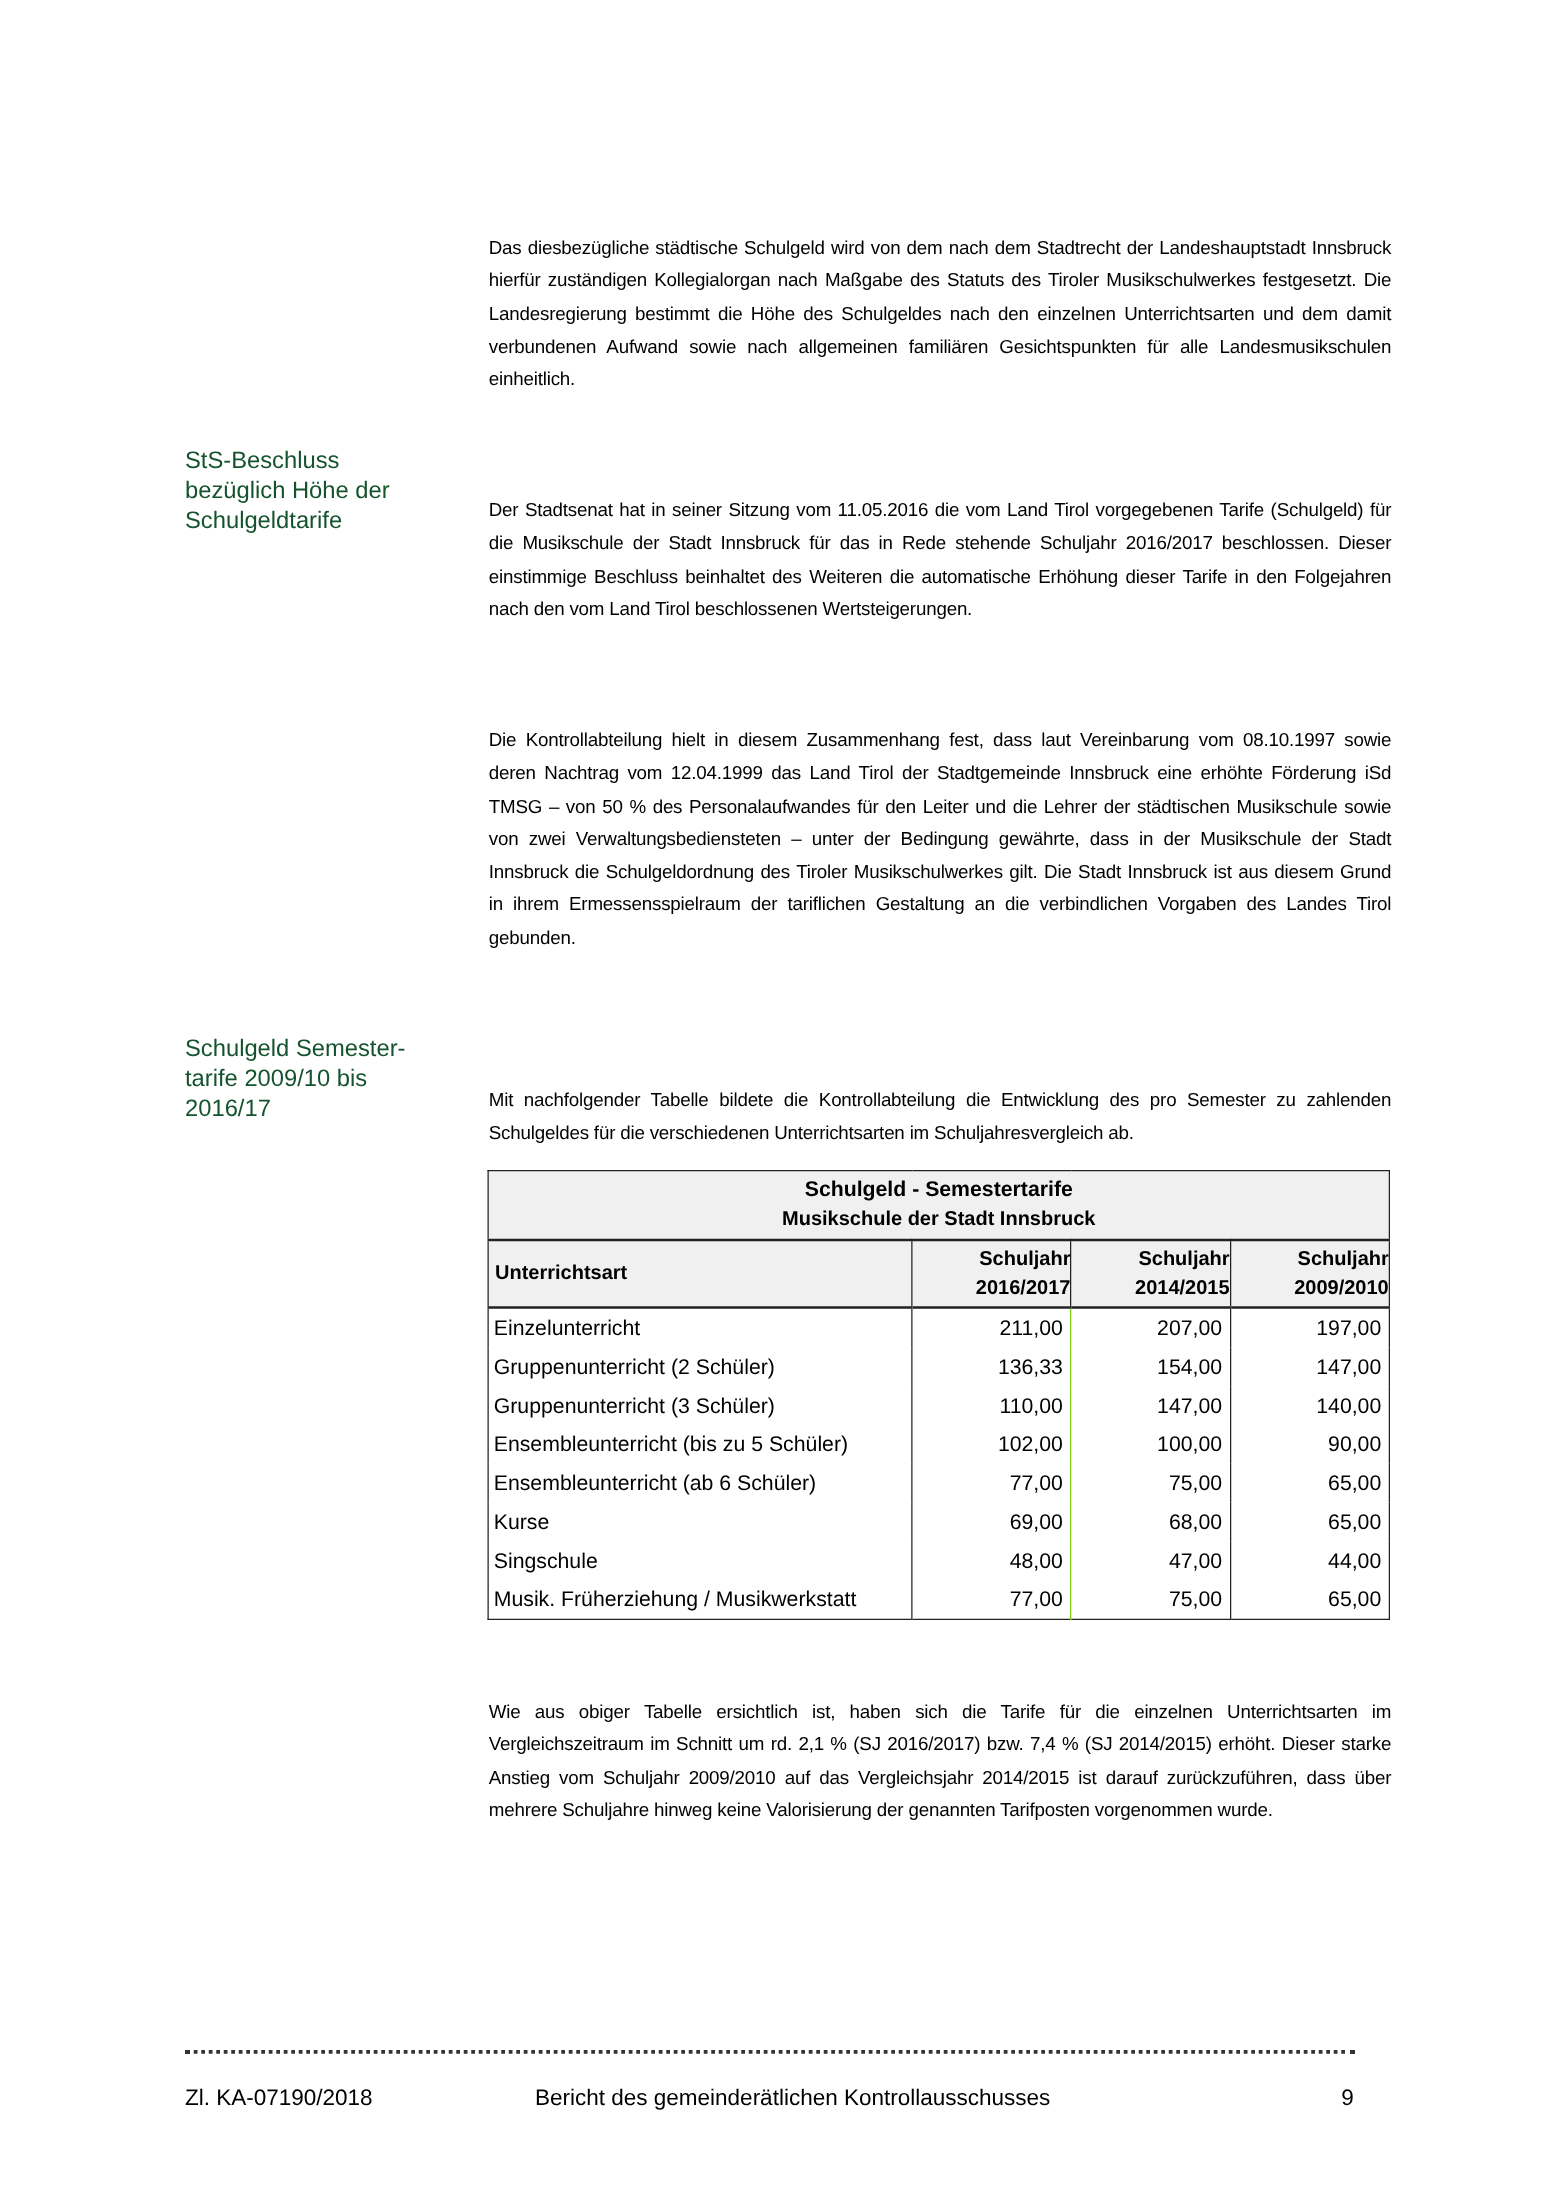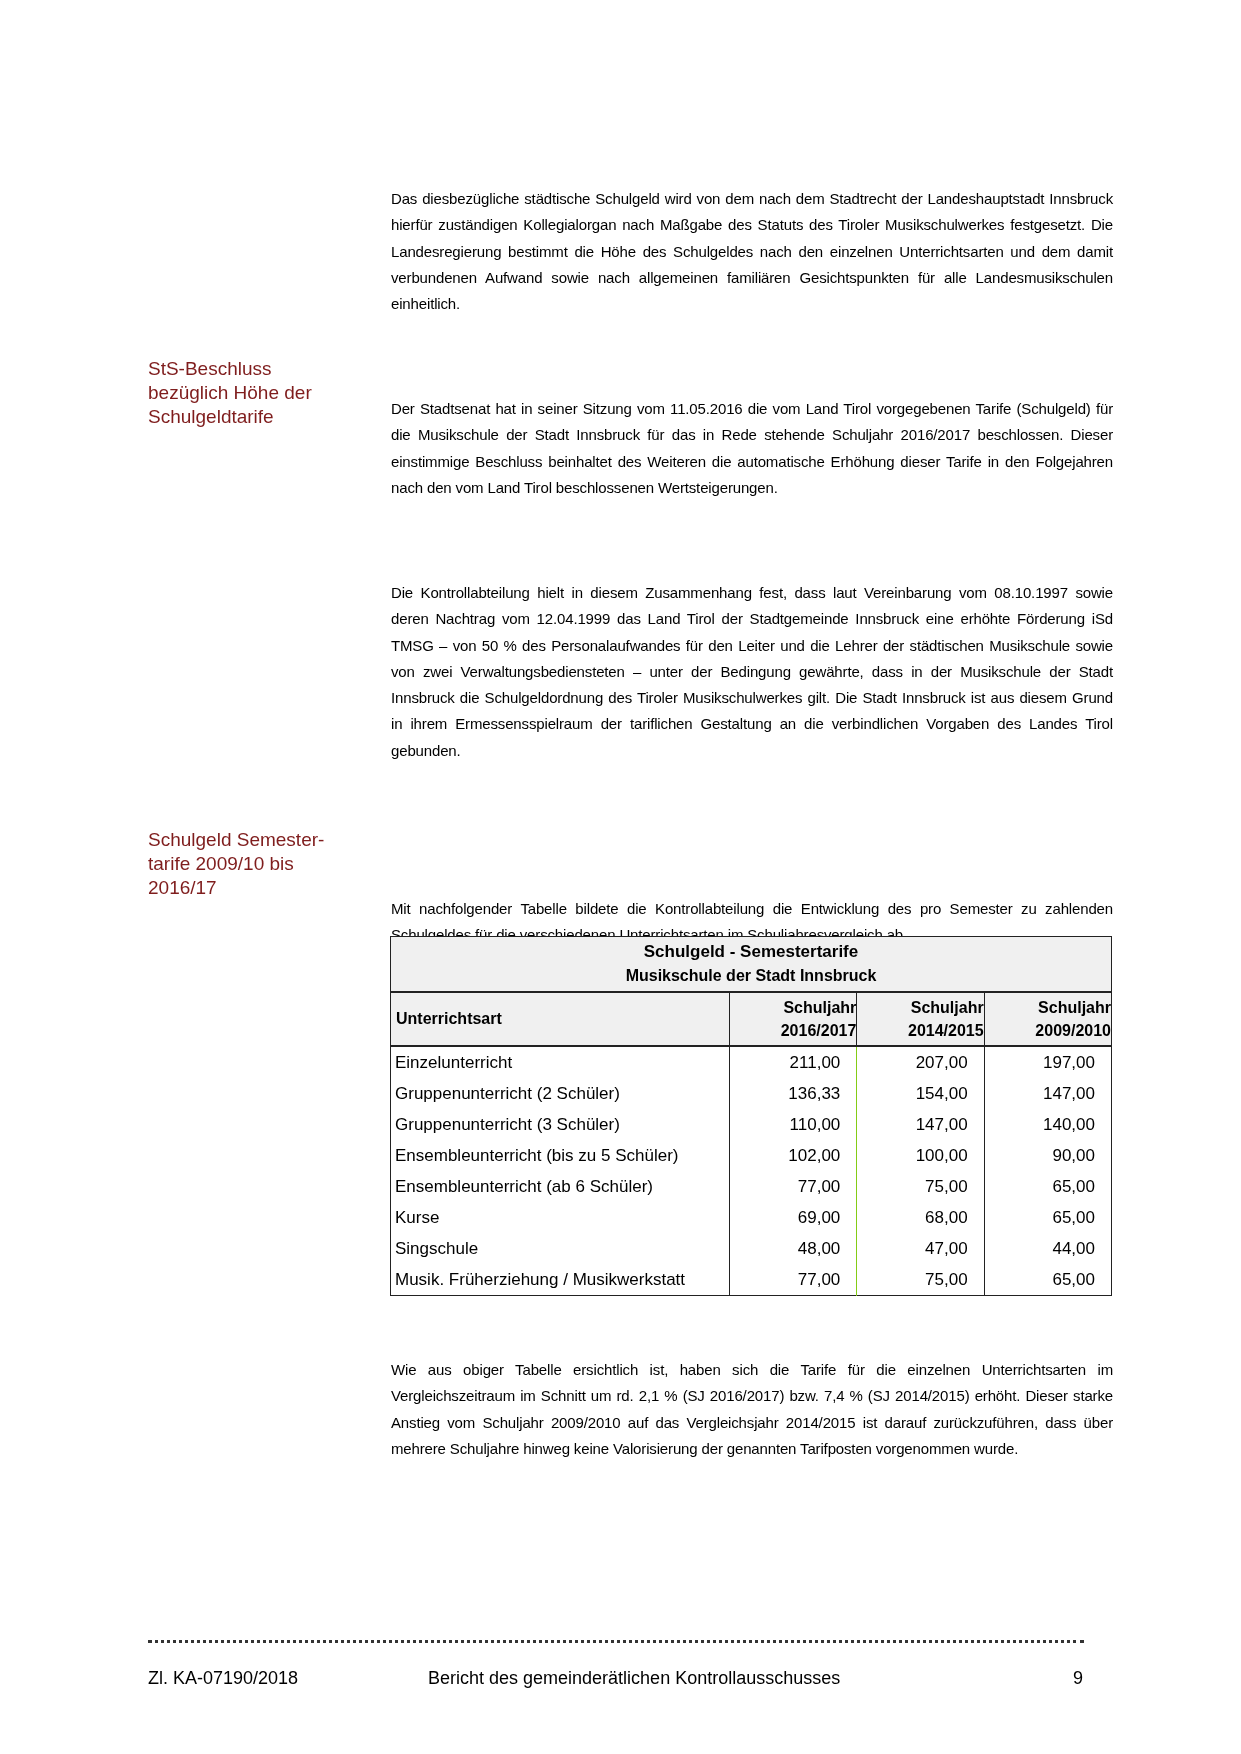--- a/index.html
+++ b/index.html
@@ -1,40 +1,40 @@
 <!DOCTYPE html>
 <html><head>
 <meta charset="utf-8">
 <style>
   html, body { margin: 0; padding: 0; background: #ffffff; }
   body { width: 1241px; height: 1754px; position: relative; overflow: hidden;
          font-family: "Liberation Sans", sans-serif; color: #000; }
-  .side { position: absolute; left: 148px; width: 200px; color: #7f1d1d;
+  .side { position: absolute; left: 148px; width: 200px; color: #14532d;
           font-size: 19px; line-height: 24px; }
   .para { position: absolute; left: 391px; width: 722px; font-size: 15px;
           line-height: 26.3px; text-align: justify; hyphens: manual; letter-spacing: -0.15px; margin-top: 40px; }
   #p1 { top: 146px; }
   #p2 { top: 356px; }
   #p3 { top: 540px; }
-  #p4 { top: 856px; }
+  #p4 { top: 828px; }
   #p5 { top: 1317px; }
   #s1 { top: 357px; }
   #s2 { top: 828px; }
 
   .tbl { position: absolute; left: 390px; top: 936px; width: 722px;
          border: 1.5px solid #222; border-collapse: collapse; font-size: 17px; }
   .tbl .cap { background: #f0f0f0; text-align: center; font-weight: bold; border-bottom: 2px solid #222; }
   .tbl .cap div { line-height: 24px; }
   .tbl .cap .c1 { padding-top: 3px; }
   .tbl .cap .c2 { font-size: 16px; padding-bottom: 3px; }
   .tbl th { background: #f0f0f0; font-weight: bold; font-size: 16px; border-bottom: 2px solid #222; }
   .tbl th.first { text-align: left; padding-left: 5px; width: 332px; border-right: 1.5px solid #222; }
   .tbl th.yr { text-align: right; line-height: 23px; padding: 3px 0; border-right: 1px solid #222; }
   .tbl th.yr:last-child { border-right: none; }
-  .tbl td { height: 31px; padding: 0 16px; font-size: 17px; margin-left: 12px; }
+  .tbl td { height: 31px; padding: 0 6px; font-size: 17px; margin-left: 12px; }
   .tbl td.name { padding-left: 4px; border-right: 1.5px solid #222; }
   .tbl td.num { text-align: right; border-right: 1px solid #84cc16; }
   .tbl td.num.mid { border-right: 1px solid #222; }
   .tbl td.num:last-child { border-right: none; }
 
   .footer-rule { position: absolute; left: 148px; width: 936px; top: 1640px;
                  border-top: 3px dotted #333; height: 0; }
   .footer { position: absolute; top: 1652px; font-size: 18px; margin-top: 16px; }
   #f-left { left: 148px; }
   #f-mid { left: 428px; text-align: right; }

